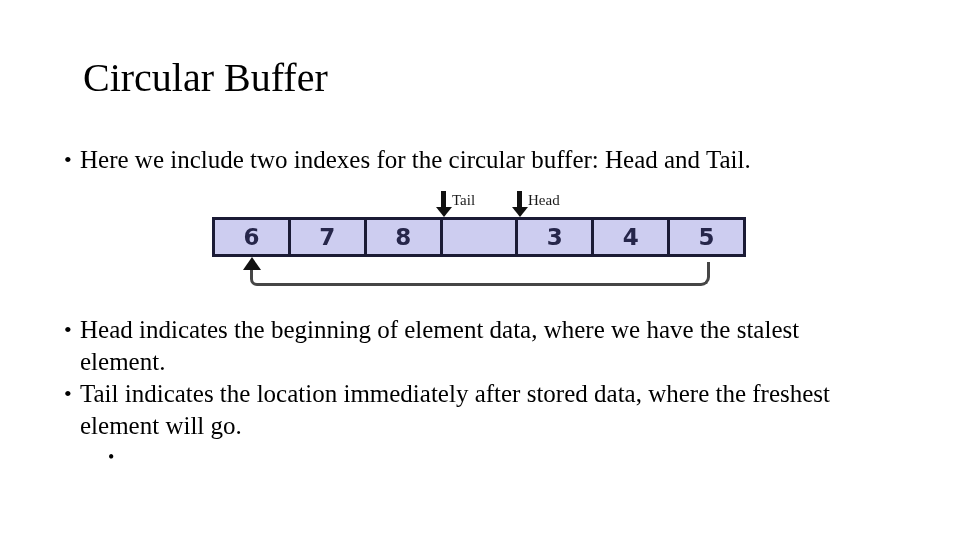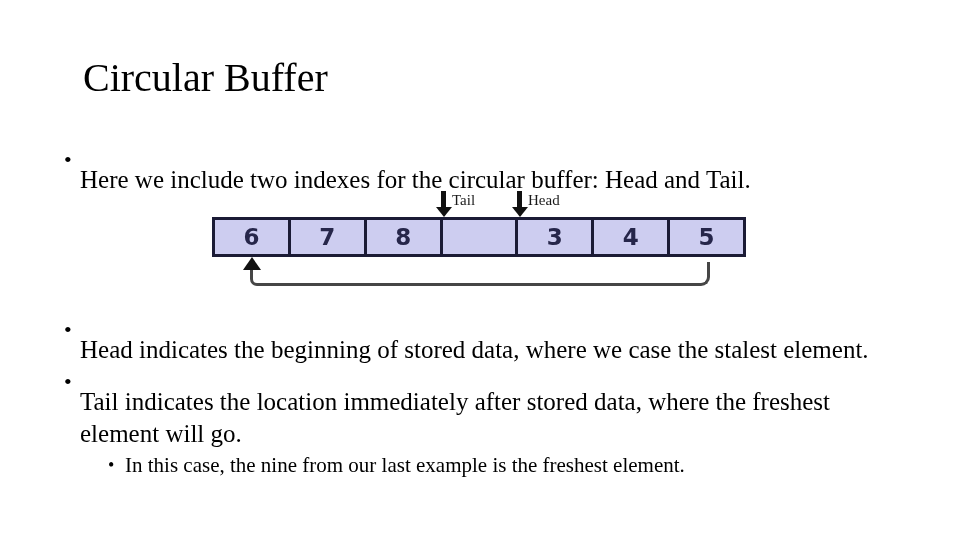--- a/index.html
+++ b/index.html
@@ -9,21 +9,21 @@
   }
   
   .title{
     position:absolute;left:83px;top:54px;
     font-size:40px;line-height:1.2;letter-spacing:0px;color:#000;
     white-space:nowrap;
   }
   
   .bullet-row{position:absolute;display:flex;font-size:25px;line-height:32px;}
   .bullet-row .glyph{width:16px;flex:0 0 16px;font-size:22px;}
-  .bullet-row .btext{flex:1;margin-top:20px;}
+  .bullet-row .btext{flex:1;}
   .row-intro{left:64px;top:144px;width:830px;}
   .rows-lower{position:absolute;left:64px;top:314px;width:816px;}
   .rows-lower .bullet-row{position:static;margin:0;}
   .sub-row{display:flex;margin-left:44px;font-size:21px;line-height:28px;margin-top:1px;}
   .sub-row .glyph{width:17px;flex:0 0 17px;font-size:18px;}
   
   .diagram{position:absolute;left:0;top:0;width:960px;height:300px;}
   .pointer{position:absolute;}
   .pointer .shaft{position:absolute;left:5px;top:0;width:5px;height:17px;background:var(--pointer);}
   .pointer .tri-down{
@@ -97,25 +97,24 @@
         <div class="cell">5</div>
       </div>
 
     <div class="wrap-arrow"></div>
     <div class="wrap-arrowhead"></div>
   </div>
 
   <div class="rows-lower">
     <div class="bullet-row">
       <span class="glyph">•</span>
-      <span class="btext">Head indicates the beginning of stored data, where we case the stalest element.</span>
+      <span class="btext">Head indicates the beginning of element data, where we have the stalest element.</span>
     </div>
     <div class="bullet-row">
       <span class="glyph">•</span>
       <span class="btext">Tail indicates the location immediately after stored data, where the freshest element will go.</span>
     </div>
     <div class="sub-row">
       <span class="glyph">•</span>
-      <span class="btext">In this case, the nine from our last example is the freshest element.</span>
     </div>
   </div>
 
 </div>
 
 </body></html>

